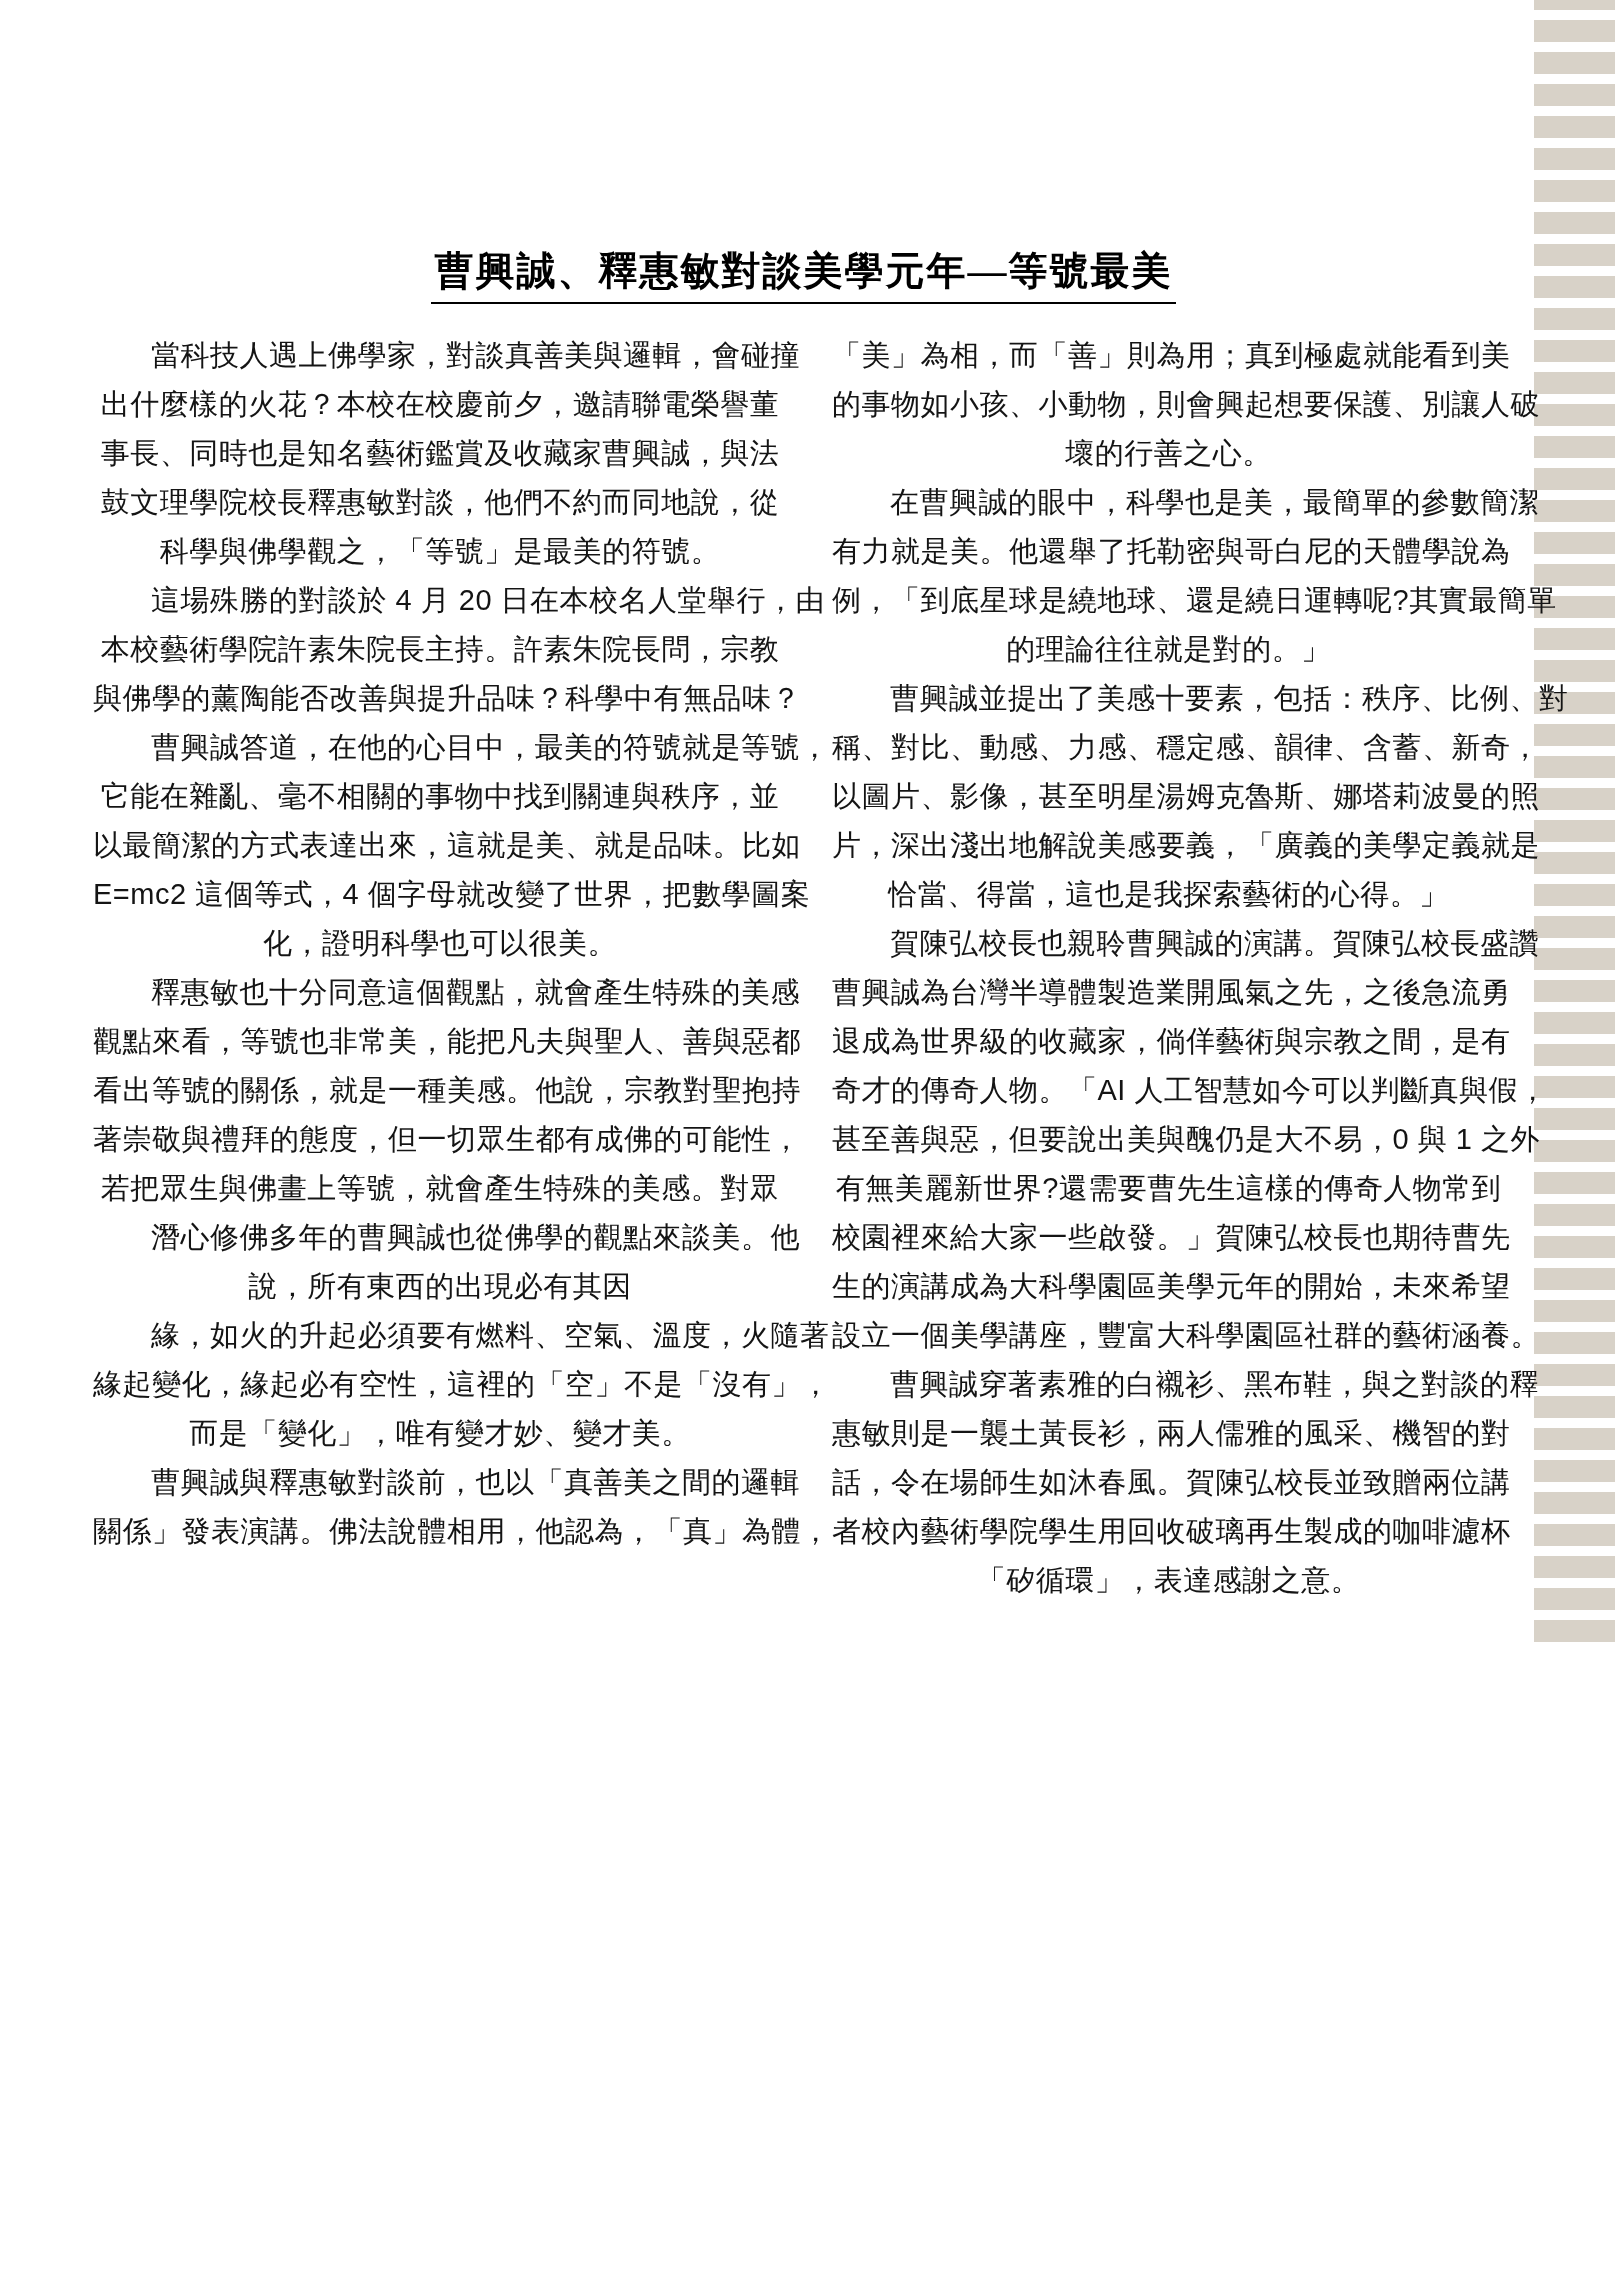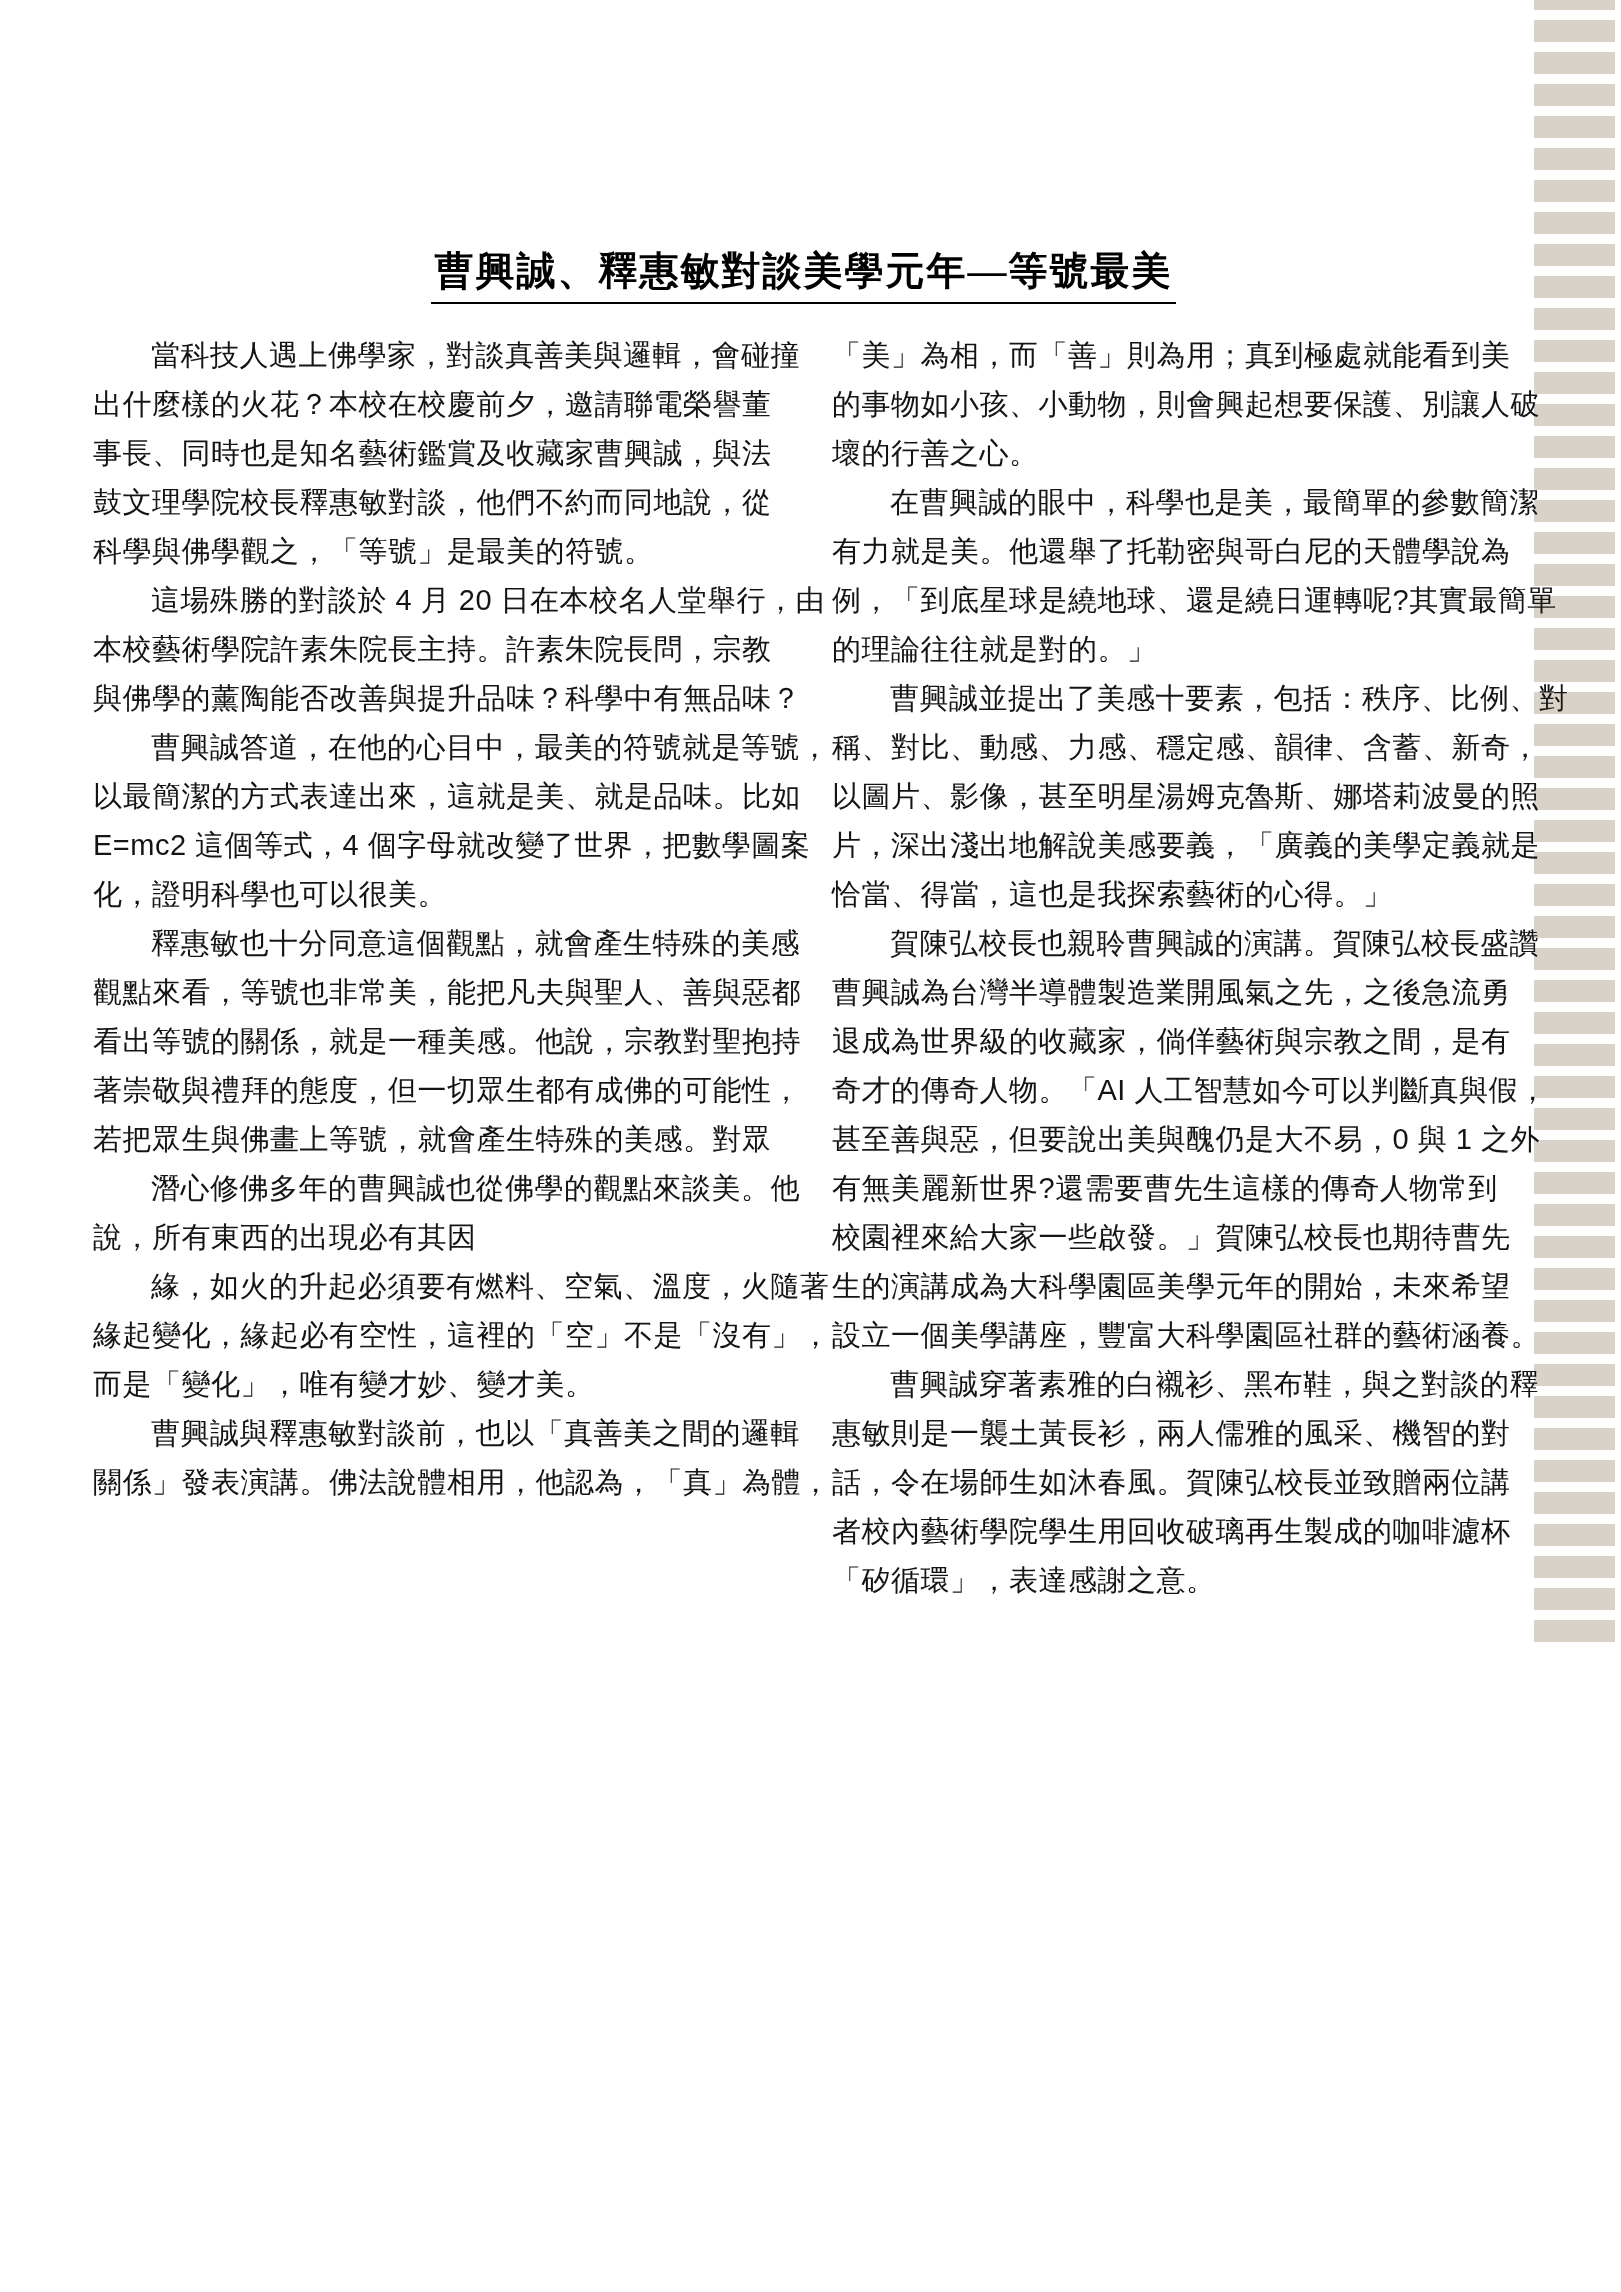--- a/index.html
+++ b/index.html
@@ -55,21 +55,21 @@
     padding: 0 3.9px 7.8px 3.9px;
   }
 
   .columns {
     position: absolute;
     top: 331px;
     left: 93px;
     width: 1421px;
     display: flex;
   }
-  .col { width: 694px; }
+  .col { width: 694px; text-align: center; }
   .col + .col { margin-left: 45px; width: 673px; }
 
   .para { margin: 0; }
   .line {
     height: 49px;
     line-height: 49px;
     font-size: 29px;
     letter-spacing: 0.5px;
     white-space: nowrap;
   }
@@ -98,20 +98,21 @@
           <div class="line">鼓文理學院校長釋惠敏對談，他們不約而同地說，從</div>
           <div class="line">科學與佛學觀之，「等號」是最美的符號。</div>
         </div>
         <div class="para indent">
           <div class="line">這場殊勝的對談於 4 月 20 日在本校名人堂舉行，由</div>
           <div class="line">本校藝術學院許素朱院長主持。許素朱院長問，宗教</div>
           <div class="line">與佛學的薰陶能否改善與提升品味？科學中有無品味？</div>
         </div>
         <div class="para indent">
           <div class="line">曹興誠答道，在他的心目中，最美的符號就是等號，</div>
+          <div class="line">它能在雜亂、毫不相關的事物中找到關連與秩序，並</div>
           <div class="line">以最簡潔的方式表達出來，這就是美、就是品味。比如</div>
           <div class="line">E=mc2 這個等式，4 個字母就改變了世界，把數學圖案</div>
           <div class="line">化，證明科學也可以很美。</div>
         </div>
         <div class="para indent">
           <div class="line">釋惠敏也十分同意這個觀點，就會產生特殊的美感</div>
           <div class="line">觀點來看，等號也非常美，能把凡夫與聖人、善與惡都</div>
           <div class="line">看出等號的關係，就是一種美感。他說，宗教對聖抱持</div>
           <div class="line">著崇敬與禮拜的態度，但一切眾生都有成佛的可能性，</div>
           <div class="line">若把眾生與佛畫上等號，就會產生特殊的美感。對眾</div>

